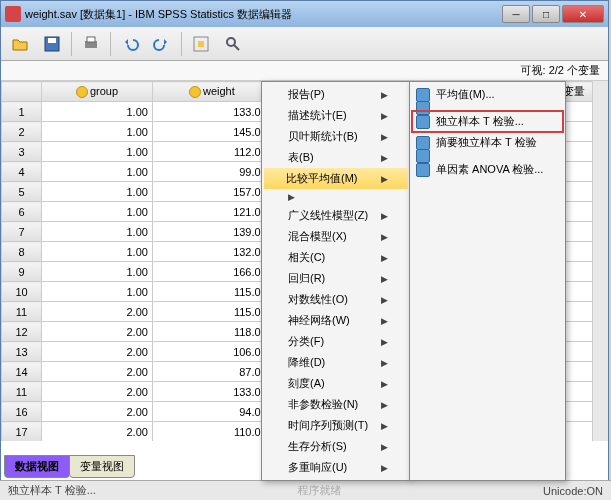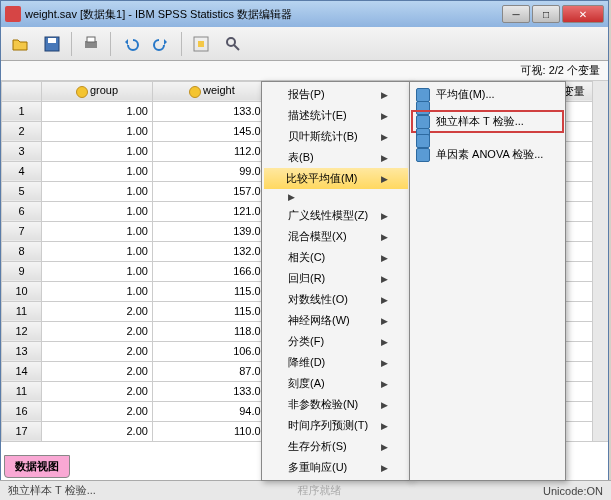--- a/index.html
+++ b/index.html
@@ -11,38 +11,38 @@
 .title-text { color: #000; }
 .win-controls { display: flex; gap: 2px; }
 .win-btn { width: 28px; height: 18px; background: linear-gradient(#e8e8e8,#c0c0c0); border: 1px solid #888; border-radius: 2px; display: flex; align-items: center; justify-content: center; font-size: 10px; }
 .win-btn.close { background: linear-gradient(#e87070,#c83030); color: #fff; width: 42px; }
 .menubar { background: linear-gradient(#f0f0f0,#e0e0e0); height: 22px; display: flex; align-items: center; padding: 0 4px; border-bottom: 1px solid #aaa; }
 .menu-item { padding: 2px 6px; cursor: pointer; }
 .toolbar { background: linear-gradient(#f4f4f4,#e4e4e4); height: 34px; display: flex; align-items: center; padding: 0 4px; gap: 2px; border-bottom: 1px solid #aaa; }
 .tb-btn { width: 30px; height: 28px; border: 1px solid transparent; border-radius: 3px; display: flex; align-items: center; justify-content: center; }
 .tb-sep { width: 1px; height: 24px; background: #bbb; margin: 0 2px; }
 .info-row { background: #f8f8f8; height: 20px; border-bottom: 1px solid #ccc; display: flex; justify-content: flex-end; align-items: center; padding-right: 8px; }
-.content { display: flex; height: 360px; position: relative; align-items: center; }
+.content { display: flex; height: 360px; position: relative; }
 .grid-area { flex: 1; overflow: auto; background: #fff; }
 table { border-collapse: collapse; width: 100%; }
 th, td { border: 1px solid #ccc; padding: 2px 4px; height: 20px; text-align: right; white-space: nowrap; }
 th { background: linear-gradient(#f4f4f4,#e0e0e0); font-weight: normal; text-align: center; }
 th.rowhead { width: 40px; text-align: center; background: linear-gradient(#f4f4f4,#e0e0e0); }
 .col-icon { display: inline-block; width: 12px; height: 12px; background: #f4c430; border-radius: 50%; margin-right: 2px; vertical-align: middle; border: 1px solid #c09020; }
 .menus { position: absolute; top: 0; left: 260px; display: flex; z-index: 10; }
 .dropdown { background: #f4f4f4; border: 1px solid #888; box-shadow: 2px 2px 6px rgba(0,0,0,0.3); min-width: 150px; padding: 2px; }
 .dd-item { padding: 3px 20px 3px 24px; display: flex; justify-content: space-between; align-items: center; position: relative; }
 .dd-item.highlighted { background: linear-gradient(#ffe8a0,#ffd860); padding-left: 22px; }
 .dd-item.boxed { outline: 2px solid #d04040; outline-offset: -1px; }
 .dd-arrow { font-size: 9px; color: #444; }
 .dd-icon { position: absolute; left: 4px; width: 14px; height: 14px; background: #5a9bd4; border: 1px solid #2d6aa0; border-radius: 2px; }
 .submenu { margin-left: -2px; }
 .bottom-tabs { position: absolute; bottom: 22px; left: 4px; display: flex; }
 .btab { padding: 3px 10px; border: 1px solid #888; background: #e8e8d0; border-radius: 0 0 4px 4px; margin-right: -1px; }
-.btab.active { background: #f9a8d4; font-weight: bold; }
+.btab.active { background: #8b5cf6; font-weight: bold; }
 .statusbar { position: absolute; bottom: 0; left: 0; right: 0; height: 20px; background: #e8e8e8; border-top: 1px solid #aaa; display: flex; align-items: center; justify-content: space-between; padding: 0 8px; font-size: 10px; color: #444; }
 .greyed { color: #aaa; }
 .scroll-v { position: absolute; right: 0; top: 0; bottom: 0; width: 16px; background: #e8e8e8; border-left: 1px solid #ccc; }
 </style>
 </head>
 <body>
 
 <div class="window">
   <div class="titlebar">
     <div class="titlebar-left">
@@ -382,34 +382,36 @@
           </div>
           <div class="dd-item">
             <span class="dd-icon"></span>
           </div>
           <div class="dd-item boxed">
             <span class="dd-icon"></span>
             <span>独立样本 T 检验...</span>
           </div>
           <div class="dd-item">
             <span class="dd-icon"></span>
+            <span>摘要独立样本 T 检验</span>
           </div>
           <div class="dd-item">
             <span class="dd-icon"></span>
           </div>
           <div class="dd-item">
             <span class="dd-icon"></span>
             <span>单因素 ANOVA 检验...</span>
           </div>
         </div>
     </div>
   </div>
 
   <div class="bottom-tabs">
     <div class="btab active">数据视图</div>
+    <div class="btab">变量视图</div>
   </div>
 
   <div class="statusbar">
     <span>独立样本 T 检验...</span>
     <span class="greyed">程序就绪</span>
     <span>Unicode:ON</span>
   </div>
 </div>
 
 </body></html>

